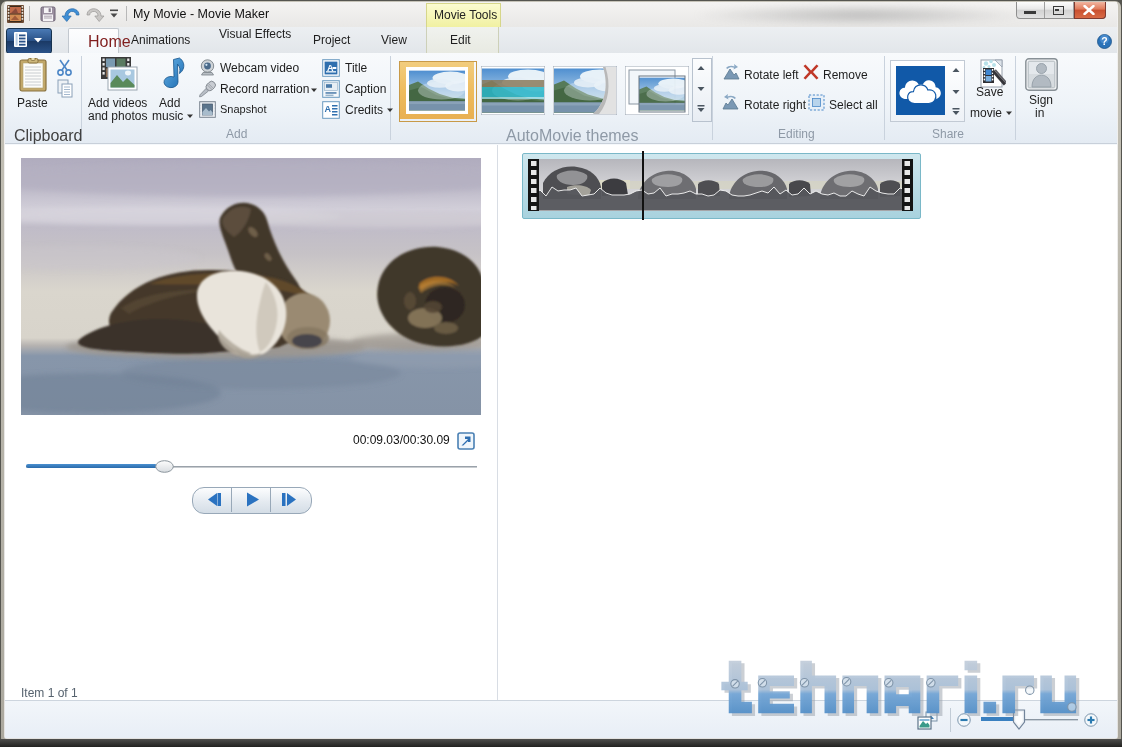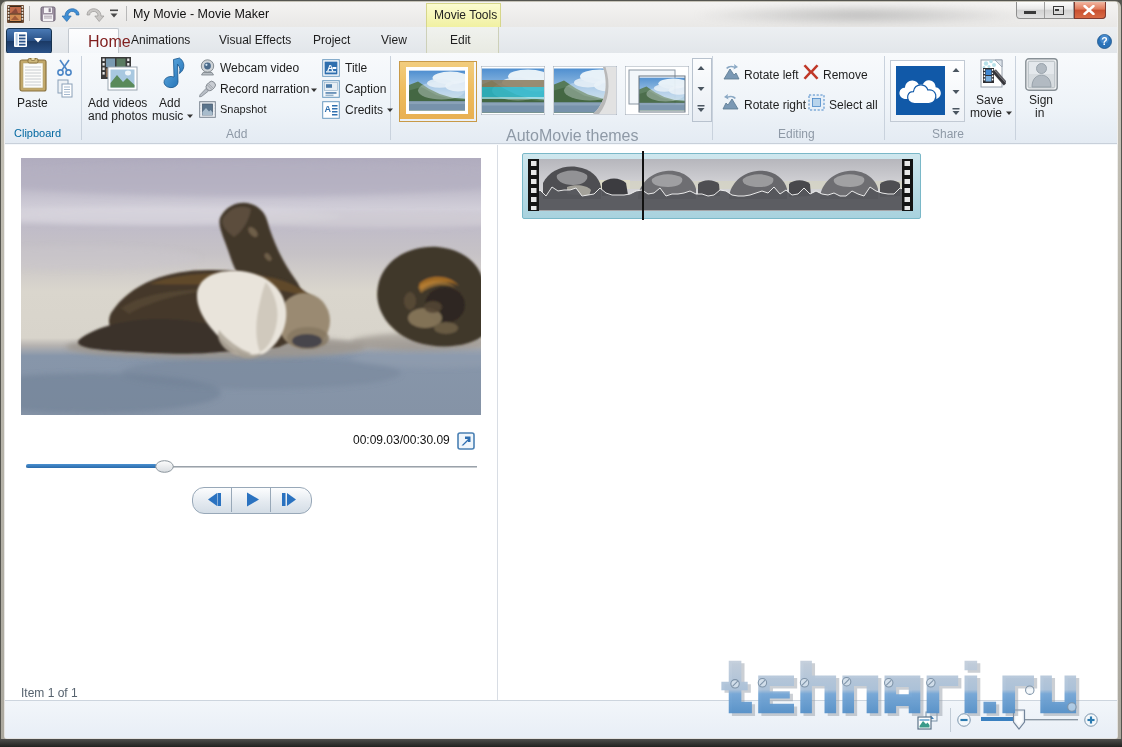--- a/index.html
+++ b/index.html
@@ -95,36 +95,36 @@
       <rect x="5" y="5.6" width="6.5" height="1.8"></rect>
       <rect x="5" y="8.7" width="6.5" height="1.8"></rect>
       <rect x="5" y="11.8" width="6.5" height="1.8"></rect>
     </g>
   <path d="M20 6 L28 6 L24 10.5 Z" fill="#fff"></path>
 </svg>
 
 <div class="abs" style="left:68px;top:28px;width:49px;height:25px;background:linear-gradient(#fdfdfe,#f4f7fa);border:1px solid #c2c8cf;border-bottom:none;border-radius:2px 2px 0 0"></div>
 <div class="txt" style="left:88px;top:33px;font-size:16px;color:#7f1d1d">Home</div>
 <div class="txt" style="left:131px;top:33px;font-size:12px">Animations</div>
-<div class="txt" style="left:219px;top:33px;font-size:12px">Visual Effects</div>
+<div class="txt" style="left:219px;top:27px;font-size:12px">Visual Effects</div>
 <div class="txt" style="left:313px;top:33px;font-size:12px">Project</div>
 <div class="txt" style="left:381px;top:33px;font-size:12px">View</div>
 <div class="txt" style="left:450px;top:33px;font-size:12px">Edit</div>
 
 <div id="ribbon" class="abs" style="left:5px;top:53px;width:1112px;height:90px;background:linear-gradient(#f8fafc,#eef3f8 60%,#e4ebf3)"></div>
 <div class="abs" style="left:5px;top:143px;width:1112px;height:1px;background:#c8d0da"></div>
 <div class="abs" style="left:5px;top:144px;width:1112px;height:1px;background:#f5f8fb"></div>
 
 <div class="abs" style="left:81px;top:56px;width:1px;height:84px;background:#c9d2dd"></div>
 <div class="abs" style="left:390px;top:56px;width:1px;height:84px;background:#c9d2dd"></div>
 <div class="abs" style="left:712px;top:56px;width:1px;height:84px;background:#c9d2dd"></div>
 <div class="abs" style="left:884px;top:56px;width:1px;height:84px;background:#c9d2dd"></div>
 <div class="abs" style="left:1015px;top:56px;width:1px;height:84px;background:#c9d2dd"></div>
 
-<div class="txt" style="left:14px;top:127px;font-size:11px;color:#0369a1">Clipboard</div>
+<div class="txt" style="left:14px;top:127px;font-size:16px;color:#404040">Clipboard</div>
 <div class="txt" style="left:226px;top:127px;font-size:12px;color:#8e99a6">Add</div>
 <div class="txt" style="left:506px;top:127px;font-size:16px;color:#8e99a6">AutoMovie themes</div>
 <div class="txt" style="left:778px;top:127px;font-size:12px;color:#8e99a6">Editing</div>
 <div class="txt" style="left:932px;top:127px;font-size:12px;color:#8e99a6">Share</div>
 
 <svg class="abs" style="left:18px;top:58px" width="30" height="34" viewBox="0 0 30 34">
   <rect x="2" y="2" width="26" height="31" rx="2" fill="#c3a96b" stroke="#8a7340" stroke-width="1.2"></rect>
   <rect x="5" y="5" width="20" height="25" fill="#fcfcfa" stroke="#b0a070" stroke-width="0.6"></rect>
   <g stroke="#c4c8cc" stroke-width="0.9">
     <line x1="7" y1="9" x2="23" y2="9"></line>
@@ -379,21 +379,21 @@
       <rect x="13.9" y="12" width="1.4" height="1.8"></rect>
       <rect x="13.9" y="15.2" width="1.4" height="1.8"></rect>
       <rect x="13.9" y="18.4" width="1.4" height="1.8"></rect>
       <rect x="13.9" y="21.6" width="1.4" height="1.8"></rect>
     </g>
   <rect x="7.6" y="12.5" width="5.8" height="5.5" fill="#3f87d2"></rect>
   <rect x="7.6" y="19" width="5.8" height="5.5" fill="#79aede"></rect>
   <path d="M16 13 L28 26.5 L25.8 28.5 L14 15 Z" fill="#35353a"></path>
   <path d="M16 13 L18 12.5 L28 24 L28 26.5 Z" fill="#5a5a60"></path>
 </svg>
-<div class="txt" style="left:976px;top:93px;font-size:12px">Save</div>
+<div class="txt" style="left:976px;top:85px;font-size:12px">Save</div>
 <div class="txt" style="left:970px;top:106px;font-size:12px">movie</div>
 <svg class="abs" style="left:1005px;top:110px" width="8" height="6" viewBox="0 0 8 6">
     <path d="M1 1.5 L7 1.5 L4 5 Z" fill="#333"></path>
   </svg>
 
 <svg class="abs" style="left:1025px;top:58px" width="33" height="33" viewBox="0 0 33 33">
   <rect x="0.8" y="0.8" width="31.4" height="31.4" rx="3" fill="#eef0f2" stroke="#889096" stroke-width="1.4"></rect>
   <rect x="3.2" y="3.2" width="26.6" height="26.6" rx="1.5" fill="#d7dce0" stroke="#aab2b8" stroke-width="0.8"></rect>
   <rect x="4" y="4" width="25" height="12" fill="#e4e8ec"></rect>
   <circle cx="16.5" cy="10.5" r="5" fill="#b2bac2" stroke="#939da6" stroke-width="0.9"></circle>

